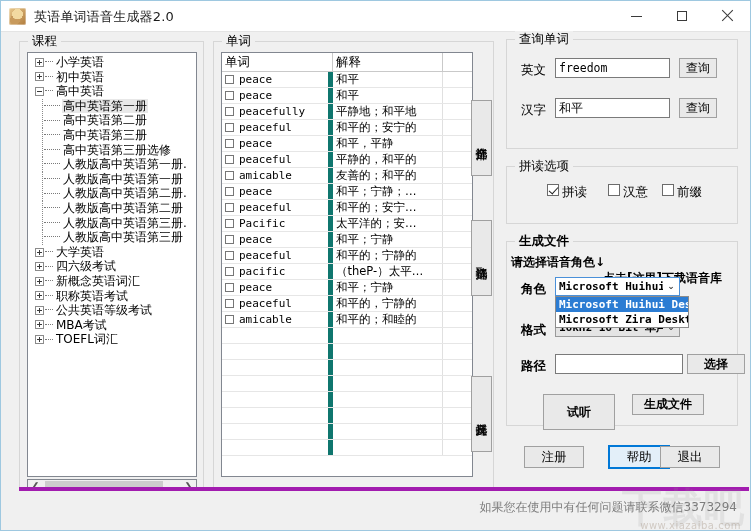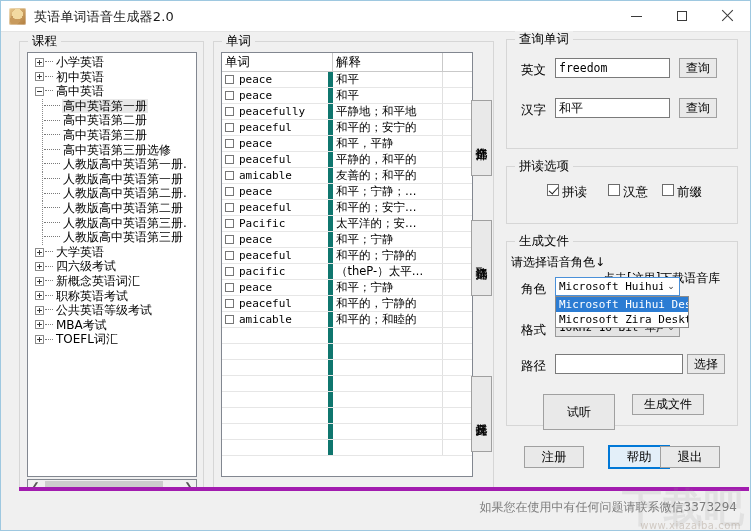--- a/index.html
+++ b/index.html
@@ -146,21 +146,21 @@
   .chk{
     width:12px;height:12px;border:1px solid #6b6b6b;background:#fff;box-sizing:border-box;
     margin-right:3px;position:relative;flex:0 0 auto;
   }
   .chk.on:after{
     content:"";position:absolute;left:3px;top:0px;width:4px;height:8px;
     border:solid #202020;border-width:0 1.4px 1.4px 0;transform:rotate(42deg);
   }
 
   
-  #grp-gen{left:505px;top:240px;width:232px;height:185px;}
+  #grp-gen{left:505px;top:240px;width:232px;height:185px;font-weight:bold;}
   .hint{position:absolute;font-size:12px;color:#000;white-space:nowrap;}
   .combo{
     position:absolute;height:19px;background:#e4e4e4;border:1px solid #8b8b8b;box-sizing:border-box;
     display:flex;align-items:center;
   }
   .combo .cval{
     flex:1;padding-left:3px;overflow:hidden;white-space:nowrap;
     font-family:"DejaVu Sans Mono","Liberation Mono",monospace;font-size:11px;
   }
   .combo.focus{background:#ffffff;border:1px solid #4a90d9;}
@@ -629,21 +629,21 @@
     </div>
 
     <div class="lbl" style="left:14px;top:80px;">格式</div>
     <div class="combo-flat" style="left:48px;top:76px;width:125px;">
       <span class="cval">16kHz 16 Bit 单声道</span>
       <span class="carrow">⌄</span>
     </div>
 
     <div class="lbl" style="left:14px;top:116px;">路径</div>
     <div class="tbox-in" style="left:48px;top:112px;width:128px;" placeholder=""></div>
-    <div class="btn" style="left:180px;top:112px;width:38px;height:20px;">选择</div>
+    <div class="btn" style="left:180px;top:112px;width:58px;height:20px;">选择</div>
 
     <div class="btn" style="left:36px;top:152px;width:72px;height:36px;">试听</div>
     <div class="btn" style="left:125px;top:152px;width:72px;height:21px;">生成文件</div>
   </div>
 
   <div class="btn-bottom" style="left:523px;top:445px;width:60px;">注册</div>
   <div class="btn-bottom focused" style="left:607px;top:444px;width:62px;height:24px;">帮助</div>
   <div class="btn-bottom" style="left:659px;top:445px;width:60px;">退出</div>
 
   <div class="statusbar">

